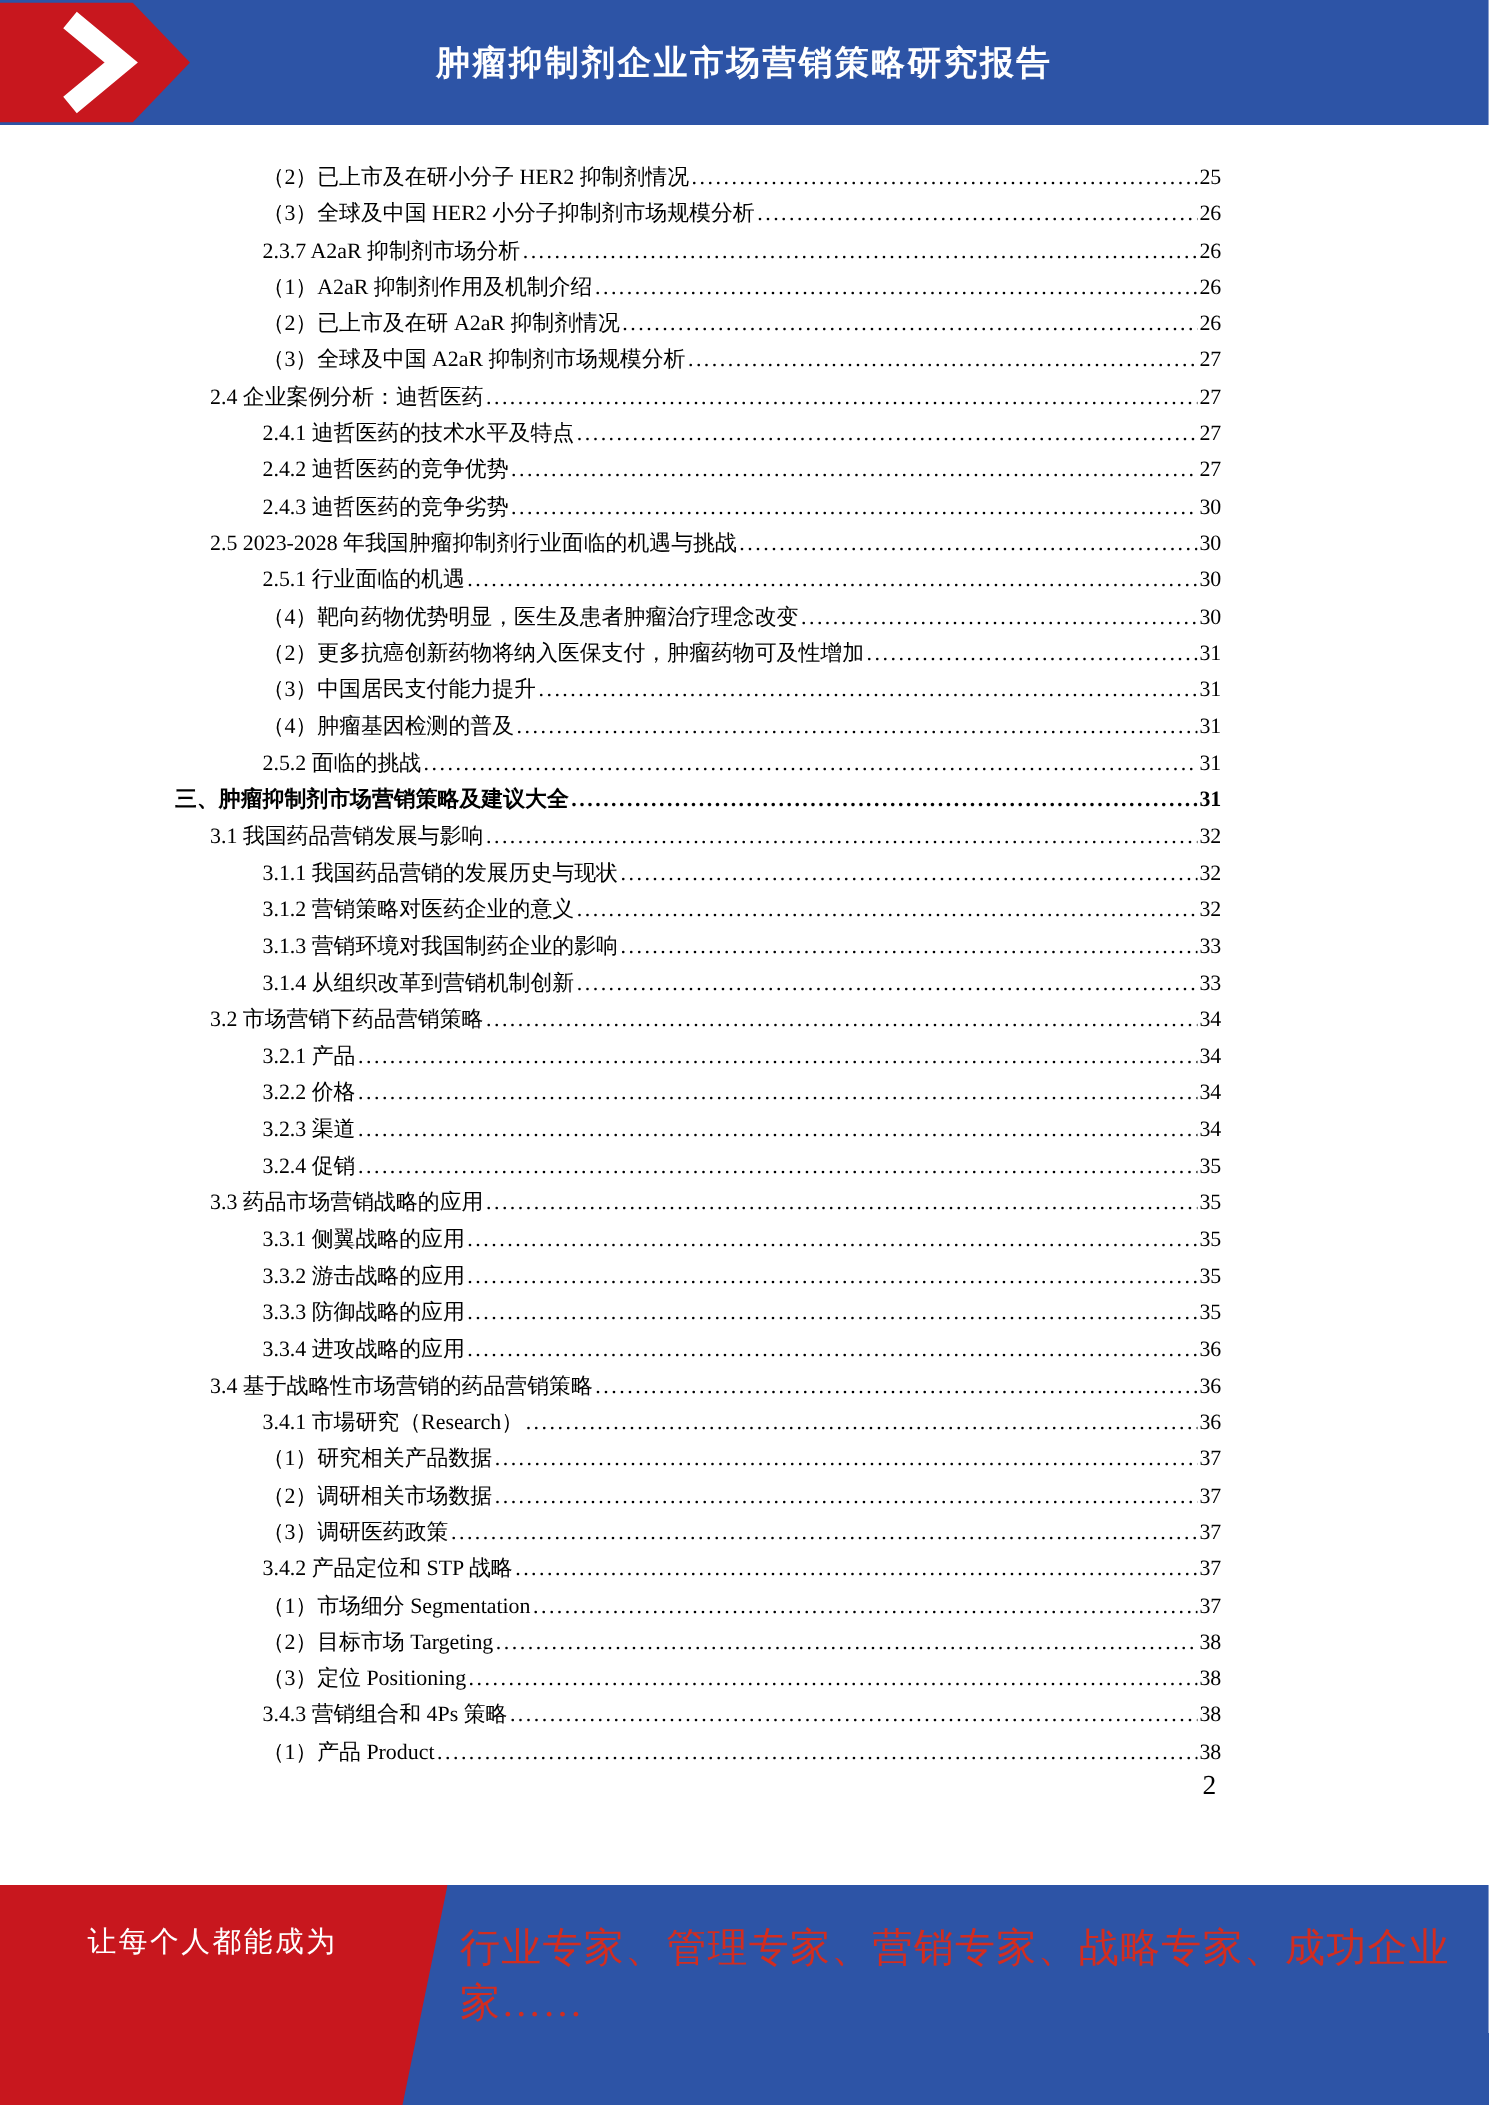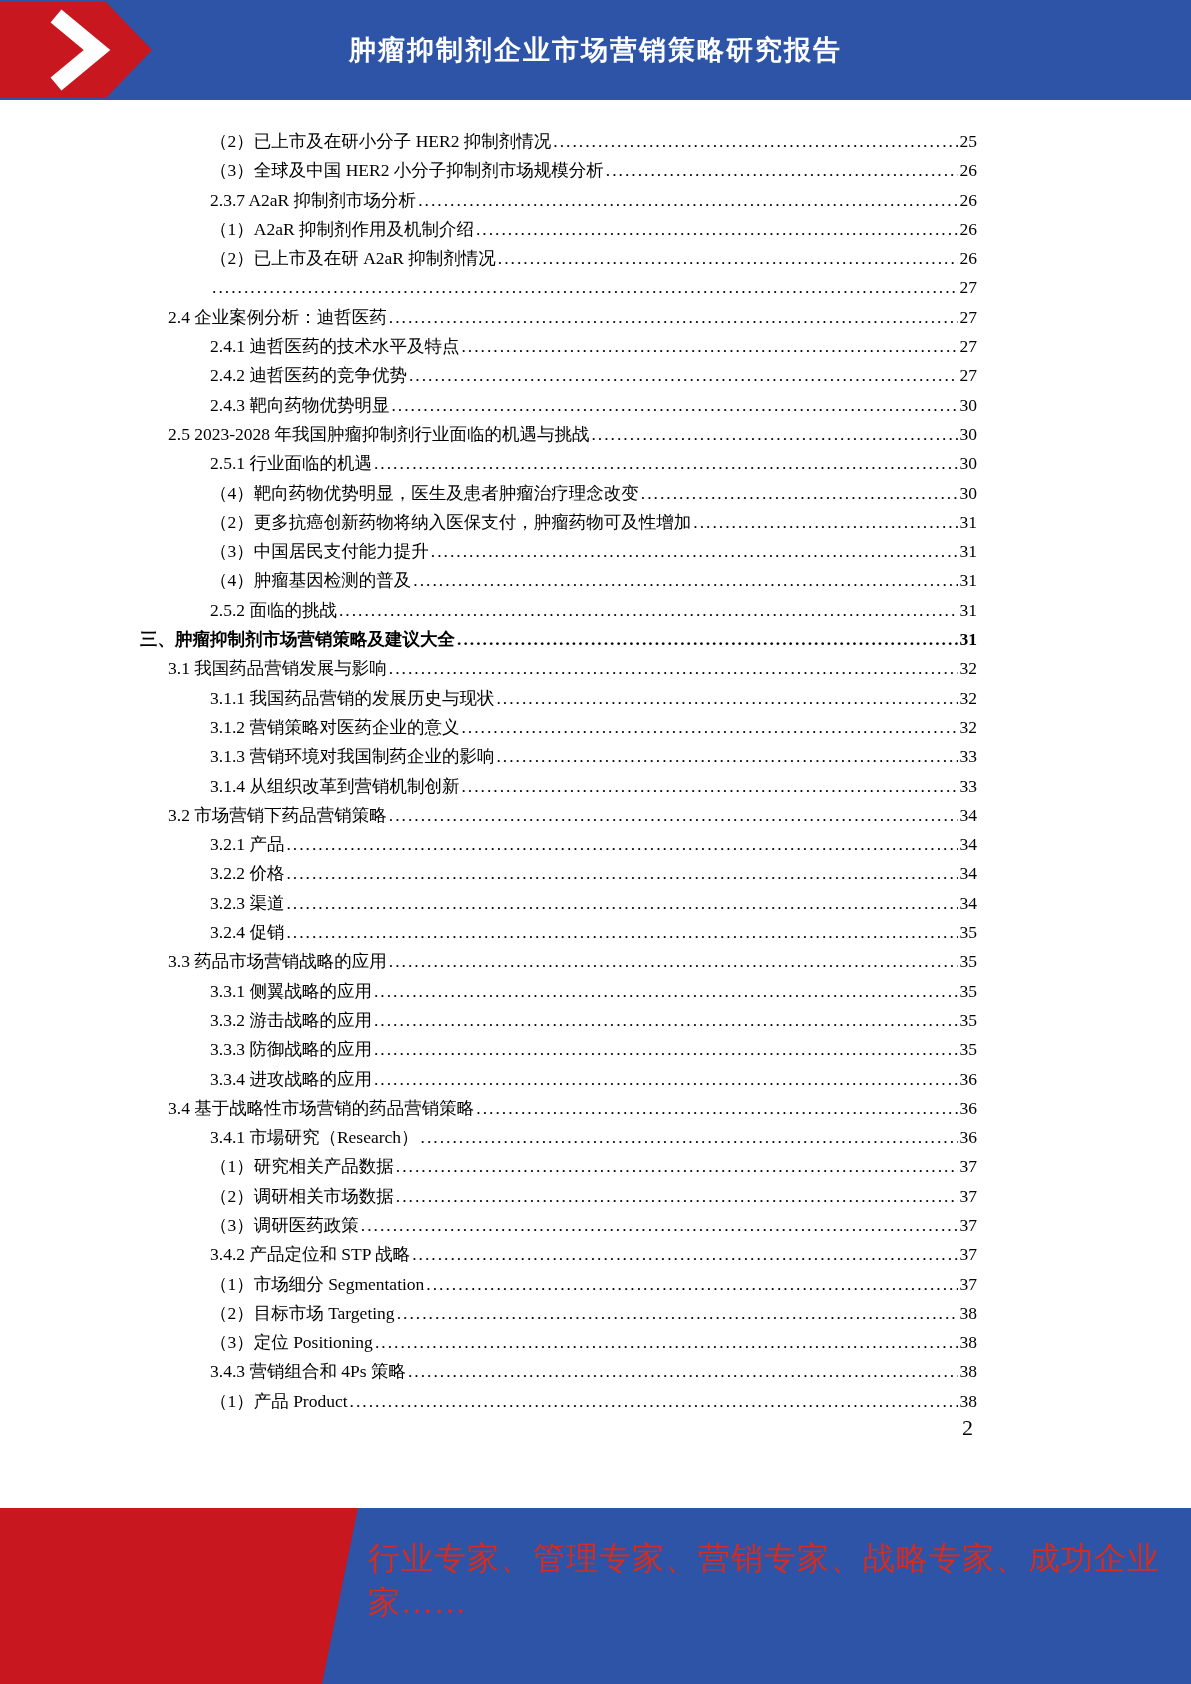--- a/index.html
+++ b/index.html
@@ -87,40 +87,41 @@
       <span class="toc-label">（1）A2aR 抑制剂作用及机制介绍</span>
       <span class="toc-leader">....................................................................................................................................................................................................................................................................</span>
       <span class="toc-page">26</span>
     </div>
     <div class="toc-row lvl3">
       <span class="toc-label">（2）已上市及在研 A2aR 抑制剂情况</span>
       <span class="toc-leader">....................................................................................................................................................................................................................................................................</span>
       <span class="toc-page">26</span>
     </div>
     <div class="toc-row lvl3">
+      <span class="toc-label">（3）全球及中国 A2aR 抑制剂市场规模分析</span>
       <span class="toc-leader">....................................................................................................................................................................................................................................................................</span>
       <span class="toc-page">27</span>
     </div>
     <div class="toc-row lvl2">
       <span class="toc-label">2.4 企业案例分析：迪哲医药</span>
       <span class="toc-leader">....................................................................................................................................................................................................................................................................</span>
       <span class="toc-page">27</span>
     </div>
     <div class="toc-row lvl3">
       <span class="toc-label">2.4.1 迪哲医药的技术水平及特点</span>
       <span class="toc-leader">....................................................................................................................................................................................................................................................................</span>
       <span class="toc-page">27</span>
     </div>
     <div class="toc-row lvl3">
       <span class="toc-label">2.4.2 迪哲医药的竞争优势</span>
       <span class="toc-leader">....................................................................................................................................................................................................................................................................</span>
       <span class="toc-page">27</span>
     </div>
     <div class="toc-row lvl3">
-      <span class="toc-label">2.4.3 靶向药物优势明显</span>
+      <span class="toc-label">2.4.3 迪哲医药的竞争劣势</span>
       <span class="toc-leader">....................................................................................................................................................................................................................................................................</span>
       <span class="toc-page">30</span>
     </div>
     <div class="toc-row lvl2">
       <span class="toc-label">2.5 2023-2028 年我国肿瘤抑制剂行业面临的机遇与挑战</span>
       <span class="toc-leader">....................................................................................................................................................................................................................................................................</span>
       <span class="toc-page">30</span>
     </div>
     <div class="toc-row lvl3">
       <span class="toc-label">2.5.1 行业面临的机遇</span>
@@ -286,14 +287,15 @@
       <span class="toc-label">（1）产品 Product</span>
       <span class="toc-leader">....................................................................................................................................................................................................................................................................</span>
       <span class="toc-page">38</span>
     </div>
   </div>
 
 <div class="page-num">2</div>
 
 <div class="footer">
   <div class="footer-red-band"></div>
+  <div class="footer-left">让每个人都能成为</div>
   <div class="footer-right">行业专家、管理专家、营销专家、战略专家、成功企业家……</div>
 </div>
 
 </body></html>

